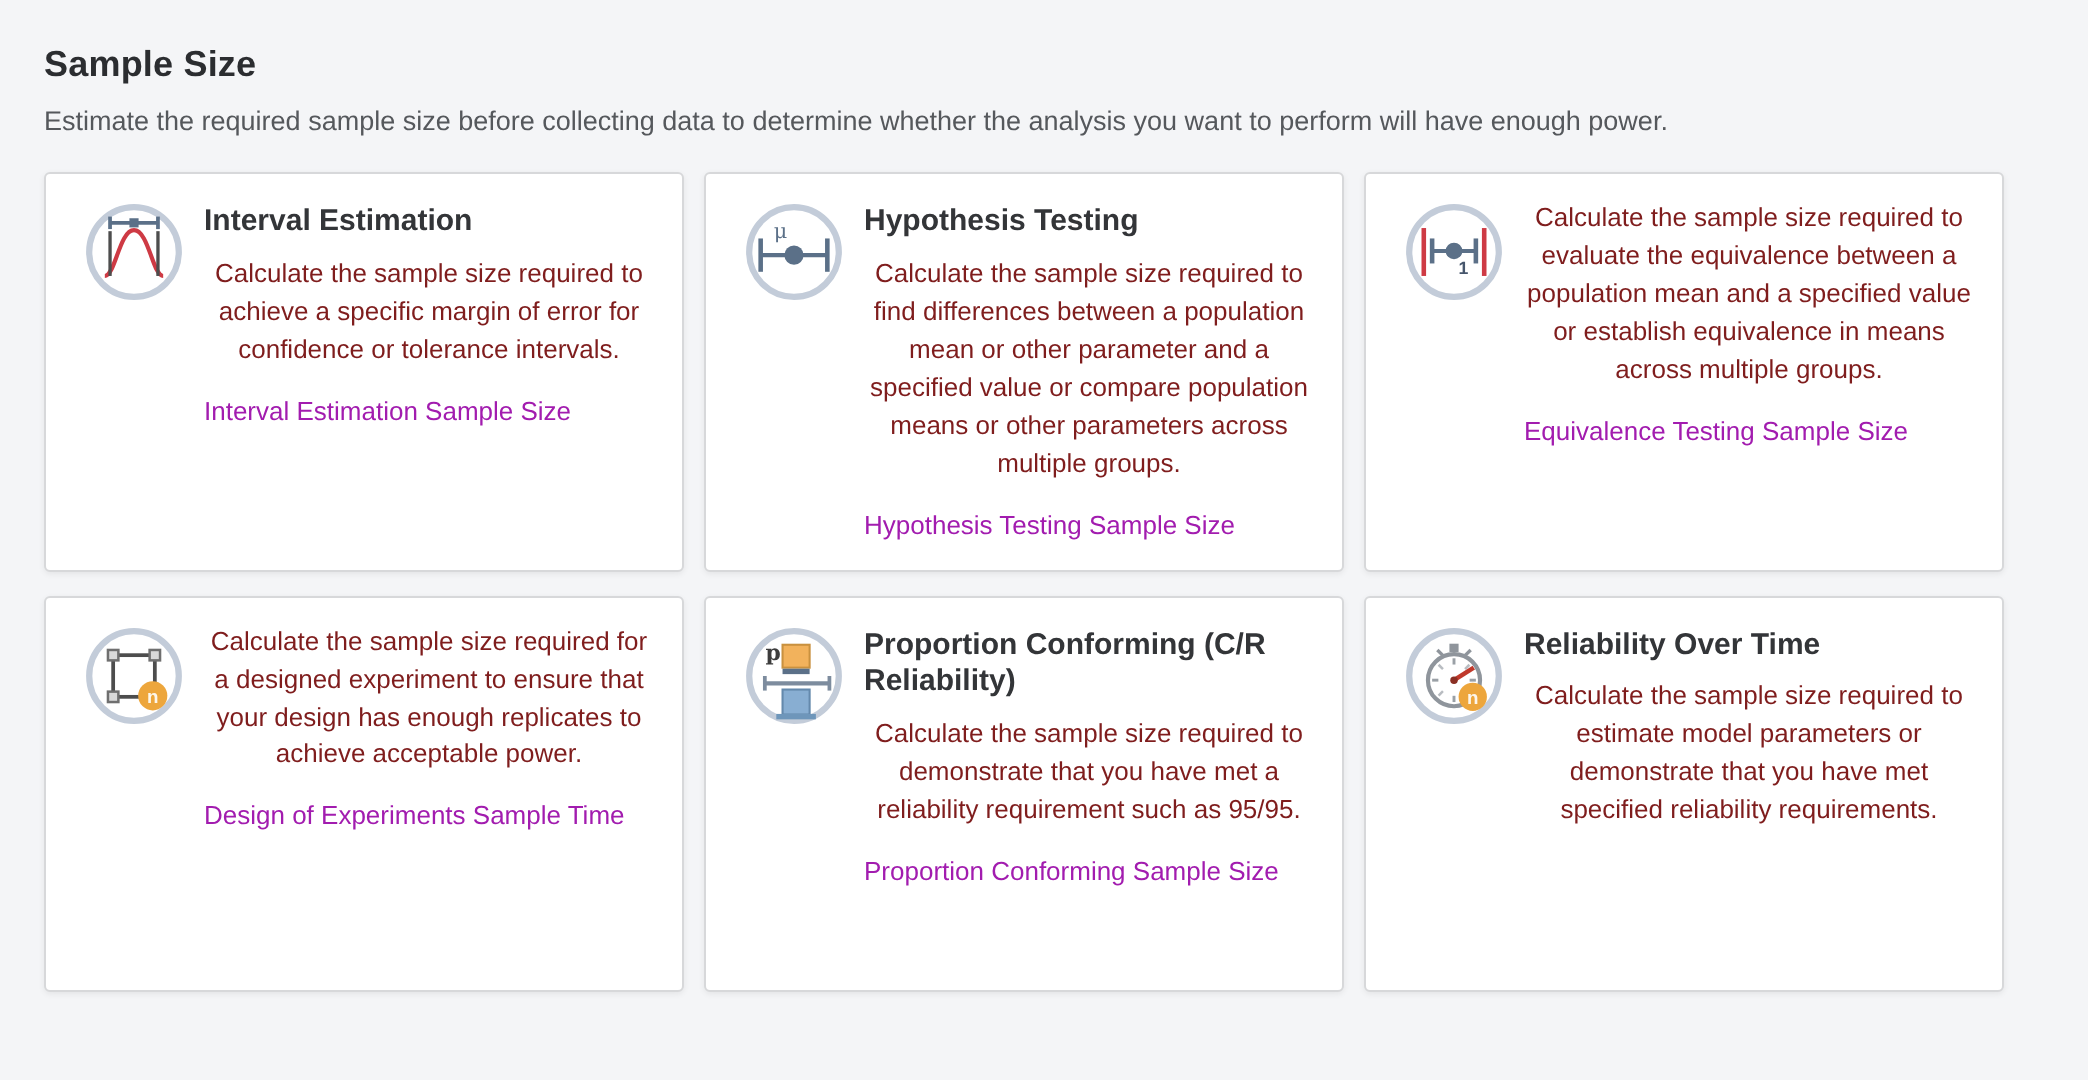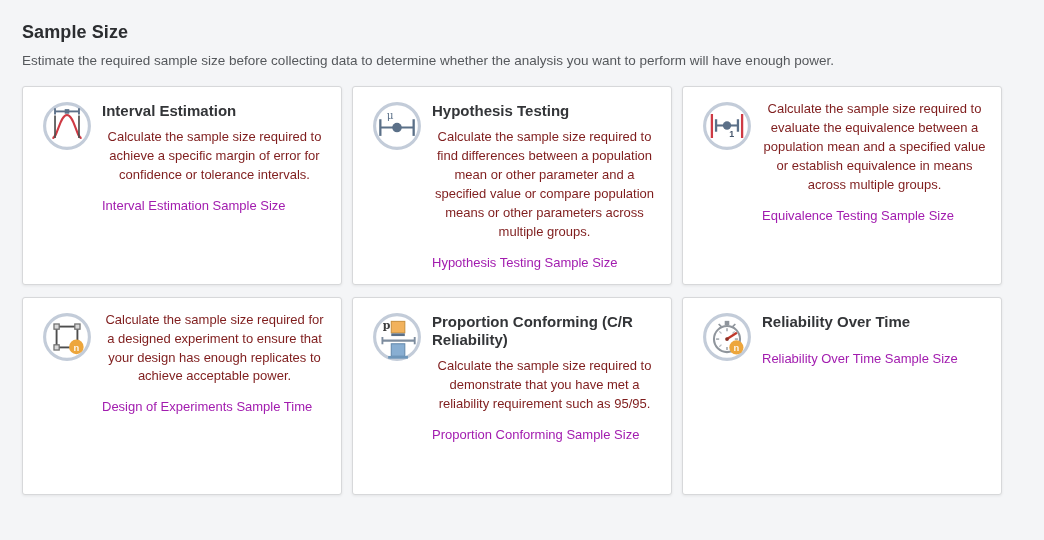--- a/index.html
+++ b/index.html
@@ -177,18 +177,18 @@
           <line x1="31.4" y1="18.6" x2="29.3" y2="20.7" stroke="#b8bcc1" stroke-width="1.2"></line>
           <line x1="16.6" y1="33.4" x2="18.7" y2="31.3" stroke="#b8bcc1" stroke-width="1.2"></line>
           <line x1="24" y1="26" x2="33.5" y2="20" stroke="#c0392b" stroke-width="2.2"></line>
           <circle cx="24" cy="26" r="1.8" fill="#8a2f24"></circle>
           <circle cx="33" cy="34" r="6.8" fill="#eda63c"></circle>
           <text x="33" y="37.4" font-size="9" font-weight="bold" fill="#fdf7ec" text-anchor="middle">n</text>
         </svg>
       </div>
       <div class="card-body">
         <h2 class="card-title">Reliability Over Time</h2>
-        <a class="card-link">Reliability Over Time Sample Size</a>
+        <p class="card-desc">Calculate the sample size required to estimate model parameters or demonstrate that you have met specified reliability requirements.</p>
       </div>
     </div>
 
   </div>
 </div>
 
 </body></html>

